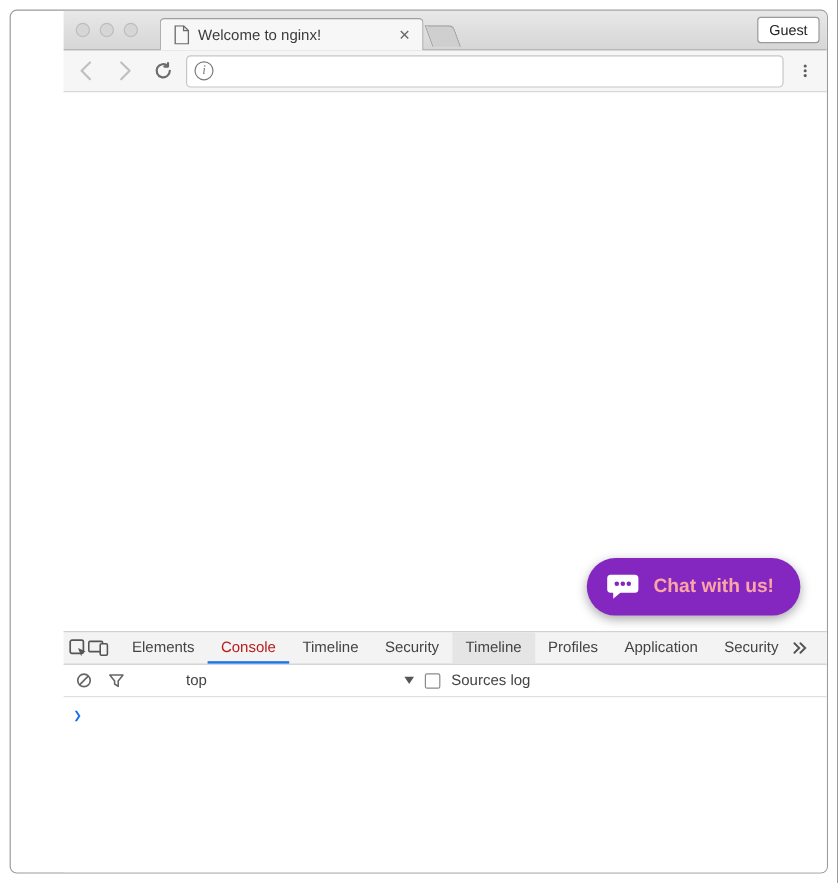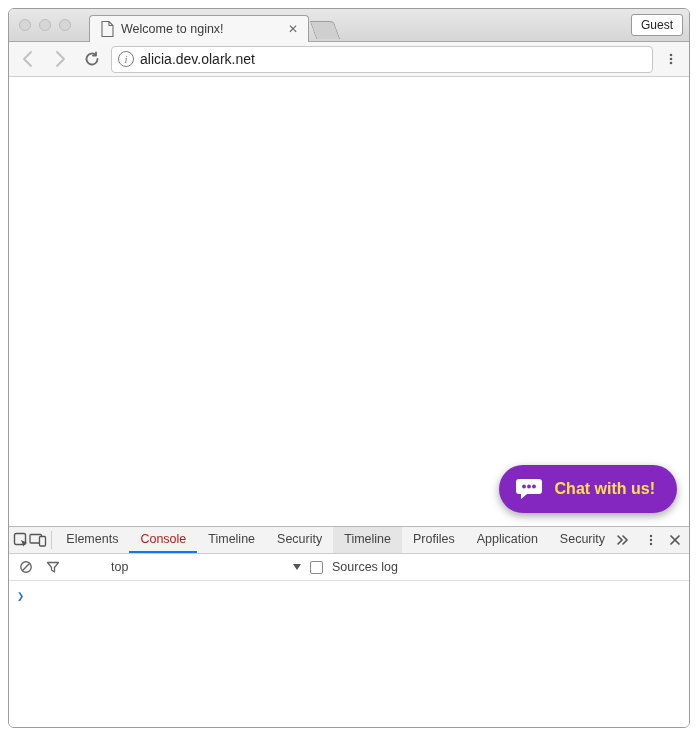--- a/index.html
+++ b/index.html
@@ -19,20 +19,21 @@
   
   .browser {
     width:100%; height:100%;
     border:1px solid #9c9c9c;
     border-radius:6px;
     background:#fff;
     display:flex;
     flex-direction:column;
     overflow:hidden;
     position:relative;
+    padding-left:44px;
   }
 
   .titlebar {
     height:33px;
     background:linear-gradient(#e8e8e8,#d6d6d6);
     border-bottom:1px solid #a7a7a7;
     display:flex;
     align-items:flex-end;
     position:relative;
   }
@@ -151,24 +152,24 @@
   }
 
   
   .page {
     flex:1;
     background:#fff;
     position:relative;
   }
   .chat-widget{
     position:absolute;
-    right:12px;
+    right:22px;
     bottom:13px;
     background:#8427c1;
-    color:#fde047;
+    color:#fca5a5;
     height:48px;
     border-radius:24px;
     display:flex;
     align-items:center;
     padding:0 22px 0 16px;
     gap:12px;
     box-shadow:0 3px 9px rgba(0,0,0,.35);
     font-weight:700;
     font-size:16px;
     cursor:pointer;
@@ -308,21 +309,20 @@
     </div>
     <div class="tb-btn">
       <svg width="18" height="18" viewBox="0 0 18 18">
             <path d="M14.5 9 A5.5 5.5 0 1 1 12.8 5" fill="none" stroke="currentColor" stroke-width="1.8" stroke-linecap="round"></path>
             <path d="M13 2.5 L13 5.5 L10 5.5" fill="none" stroke="currentColor" stroke-width="1.8" stroke-linecap="round" stroke-linejoin="round"></path>
           </svg>
     </div>
 
     <div class="addr-bar">
       <span class="site-info">i</span>
-      <input class="url" value="alicia.dev.olark.net" style="">
     </div>
 
     <div class="menu-dots">
       <svg width="14" height="14" viewBox="0 0 14 14">
             <circle cx="7" cy="3" r="1.3" fill="currentColor"></circle>
             <circle cx="7" cy="7" r="1.3" fill="currentColor"></circle>
             <circle cx="7" cy="11" r="1.3" fill="currentColor"></circle>
           </svg>
     </div>
   </div>

